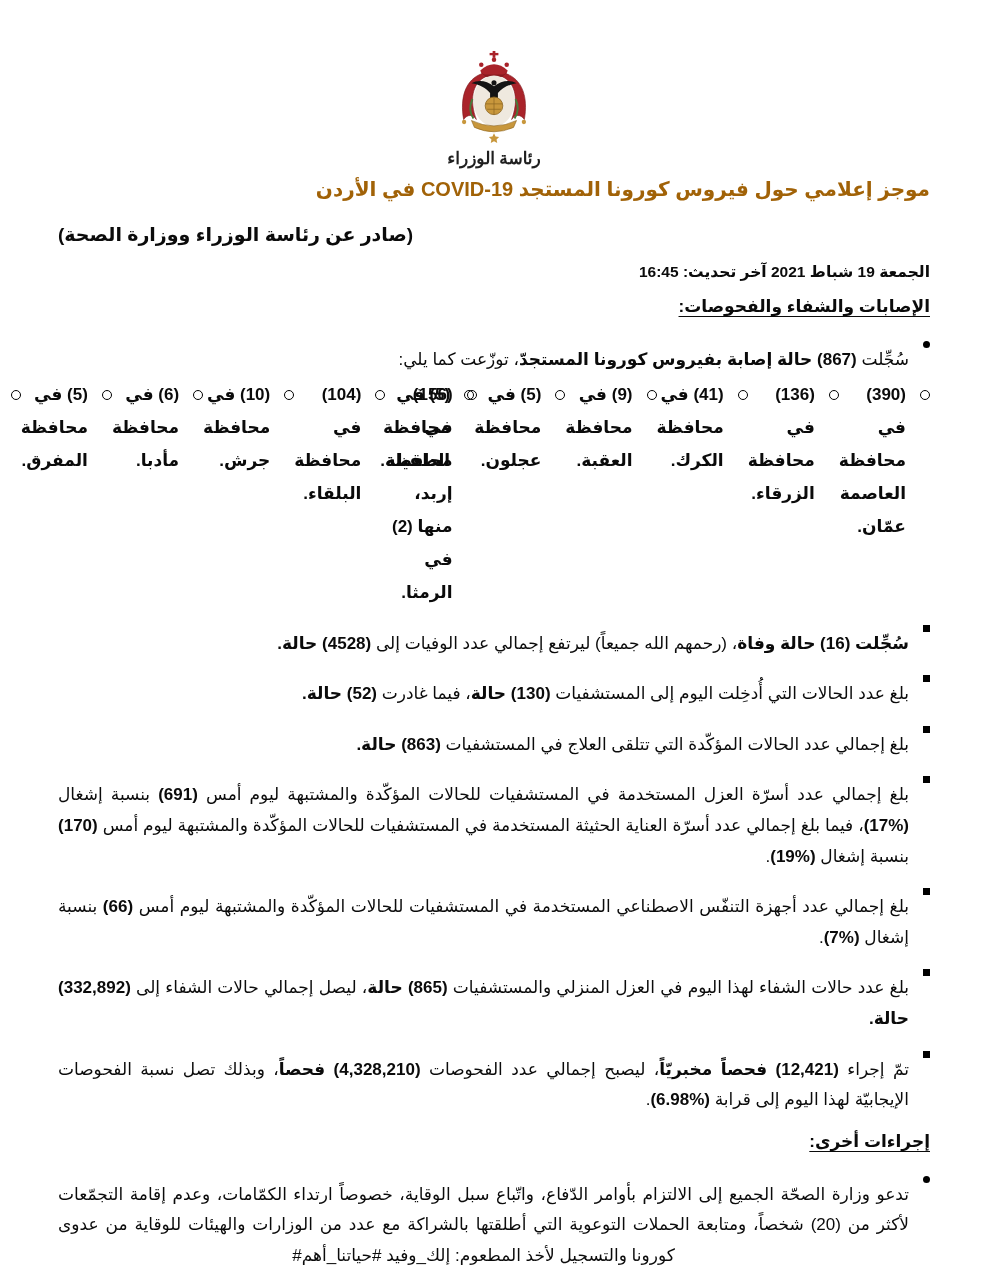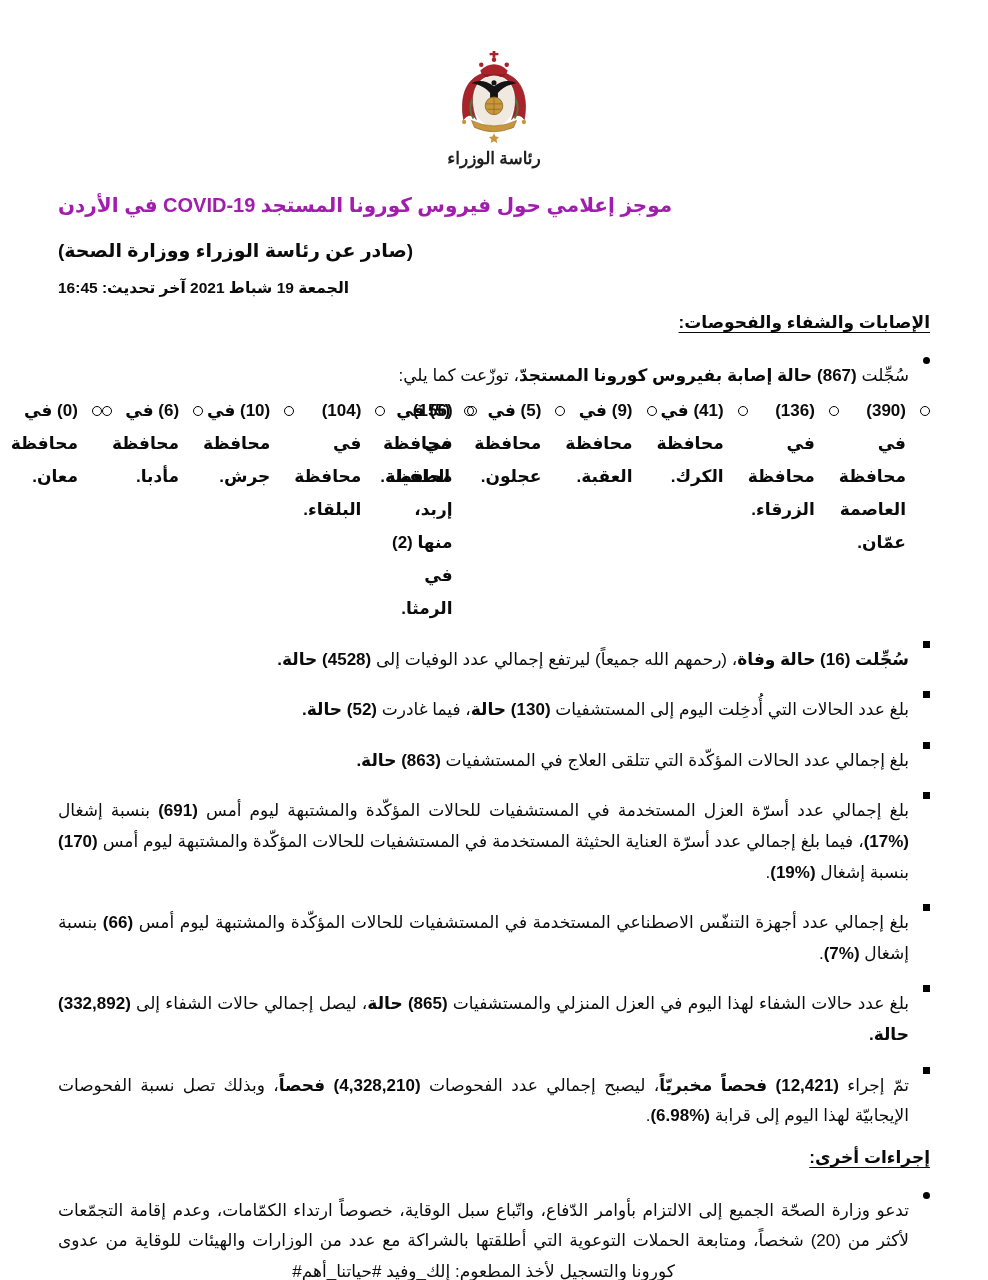--- a/index.html
+++ b/index.html
@@ -15,25 +15,25 @@
     overflow:hidden;
   }
   .logo-wrap{text-align:center;margin:0 auto 6px auto;}
   .logo-wrap svg{display:block;margin:0 auto;}
   .logo-caption{
     text-align:center;
     font-family:"Liberation Serif","DejaVu Serif",serif;
     font-weight:700;font-size:17px;color:#1f1f1f;margin-top:2px;
   }
   .title{
-    margin:24px 0 0 0;
-    text-align:left;font-weight:700;font-size:20px;line-height:1.25;color:#a21caf;
+    margin:8px 0 0 0;
+    text-align:right;font-weight:700;font-size:20px;line-height:1.25;color:#a16207;
   }
   .subtitle{margin-top:21px;text-align:left;font-weight:700;font-size:19px;}
-  .date-line{margin-top:17px;text-align:left;font-weight:700;font-size:15.5px;}
+  .date-line{margin-top:17px;text-align:right;font-weight:700;font-size:15.5px;}
   .sec-heading{
     margin-top:15px;text-align:right;font-weight:700;font-size:17px;
     text-decoration:underline;text-underline-offset:4px;
   }
   .bullet-row{display:flex;gap:14px;margin-top:12px;}
   .dot{flex:0 0 auto;width:7px;height:7px;border-radius:50%;background:#000;margin-top:12px;}
   .sq{flex:0 0 auto;width:7px;height:7px;background:#000;margin-top:12px;}
   .circ{flex:0 0 auto;width:8px;height:8px;border:1.5px solid #000;border-radius:50%;background:transparent;margin-top:12px;}
   .li-text{flex:1;font-size:17px;line-height:1.8;text-align:justify;margin-top:16px;}
   .b{font-weight:700;}
@@ -149,20 +149,21 @@
       <div class="gov-item">
           <span class="circ"></span>
           <span>(10) في محافظة جرش.</span>
         </div>
       <div class="gov-item">
           <span class="circ"></span>
           <span>(6) في محافظة مأدبا.</span>
         </div>
       <div class="gov-item">
           <span class="circ"></span>
+          <span>(5) في محافظة المفرق.</span>
         </div>
       <div class="gov-item">
           <span class="circ"></span>
           <span>(0) في محافظة معان.</span>
         </div>
     </div>
   </div>
 
   <div class="stats">
     <div class="bullet-row stat">

